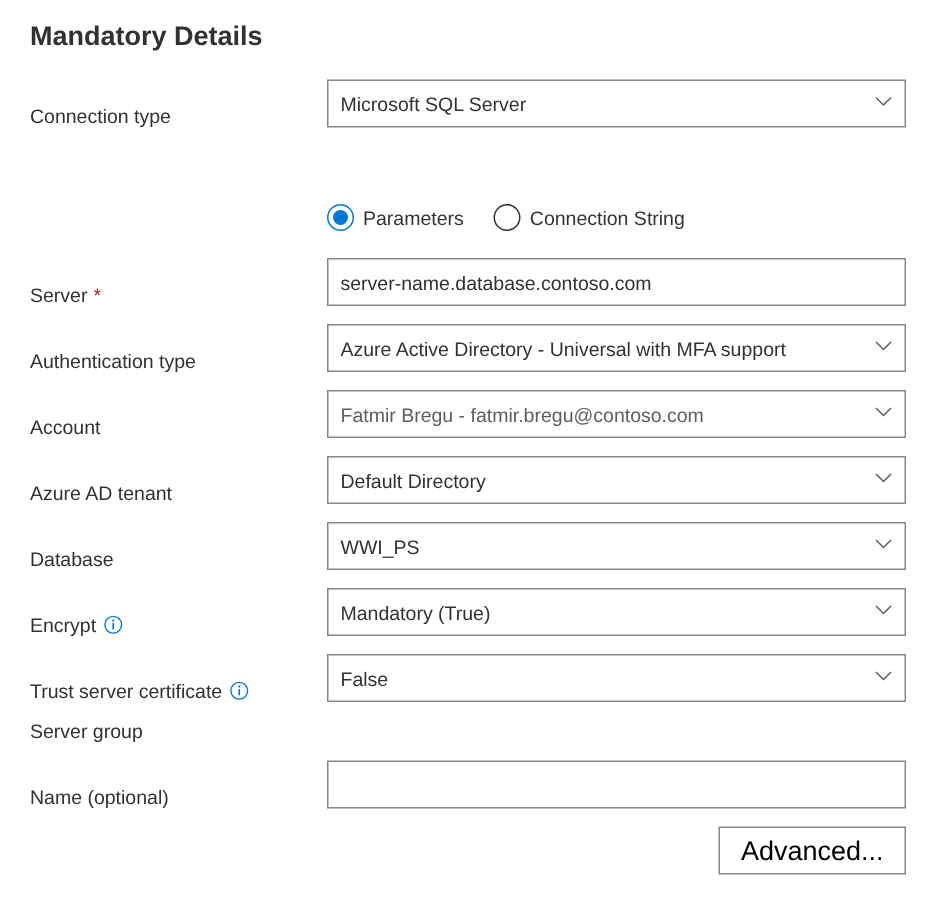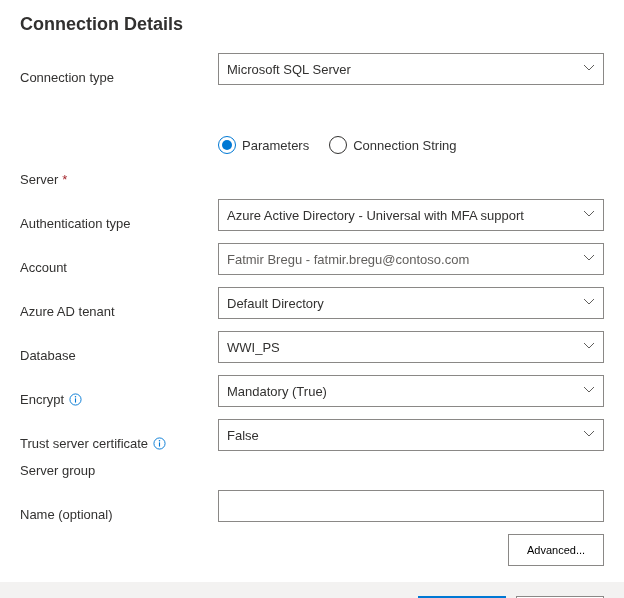--- a/index.html
+++ b/index.html
@@ -101,21 +101,21 @@
     justify-content: flex-end;
     margin: 8px 0 16px 0;
   }
   .adv-btn {
     min-width: 96px;
     height: 32px;
     border: 1px solid #8a8886;
     background: #fff;
     padding: 0 14px;
     font-family: inherit;
-    font-size: 11px;
+    font-size: 18px;
     cursor: pointer;
   }
   .footer {
     background: #f3f2f1;
     padding: 14px 20px;
     display: flex;
     justify-content: flex-end;
     gap: 10px;
   }
   .btn {
@@ -133,21 +133,21 @@
     color: #fff;
     font-weight: 600;
   }
   input.text-input { outline: none; }
 </style>
 </head>
 <body>
 
 <div class="panel">
 
-  <h1 class="title">Connection Details</h1>
+  <h1 class="title">Mandatory Details</h1>
 
   <div class="form-row">
     <div class="form-label">Connection type</div>
     <div class="control-cell">
       <div class="select-box" tabindex="0">
         <span>Microsoft SQL Server</span>
         <span class="chev">
           <svg width="12" height="12" viewBox="0 0 12 12">
               <path d="M1 3.5 L6 8.5 L11 3.5" fill="none" stroke="currentColor" stroke-width="1"></path>
             </svg>
@@ -172,20 +172,23 @@
         </div>
       </div>
     </div>
   </div>
 
   <div class="form-row">
     <div class="form-label">
       <span>Server</span>
       <span class="req">*</span>
     </div>
+    <div class="control-cell">
+      <input class="text-input" type="text" value="server-name.database.contoso.com" style="">
+    </div>
   </div>
 
   <div class="form-row">
     <div class="form-label">Authentication type</div>
     <div class="control-cell">
       <div class="select-box" tabindex="0">
         <span>Azure Active Directory - Universal with MFA support</span>
         <span class="chev">
           <svg width="12" height="12" viewBox="0 0 12 12">
               <path d="M1 3.5 L6 8.5 L11 3.5" fill="none" stroke="currentColor" stroke-width="1"></path>

